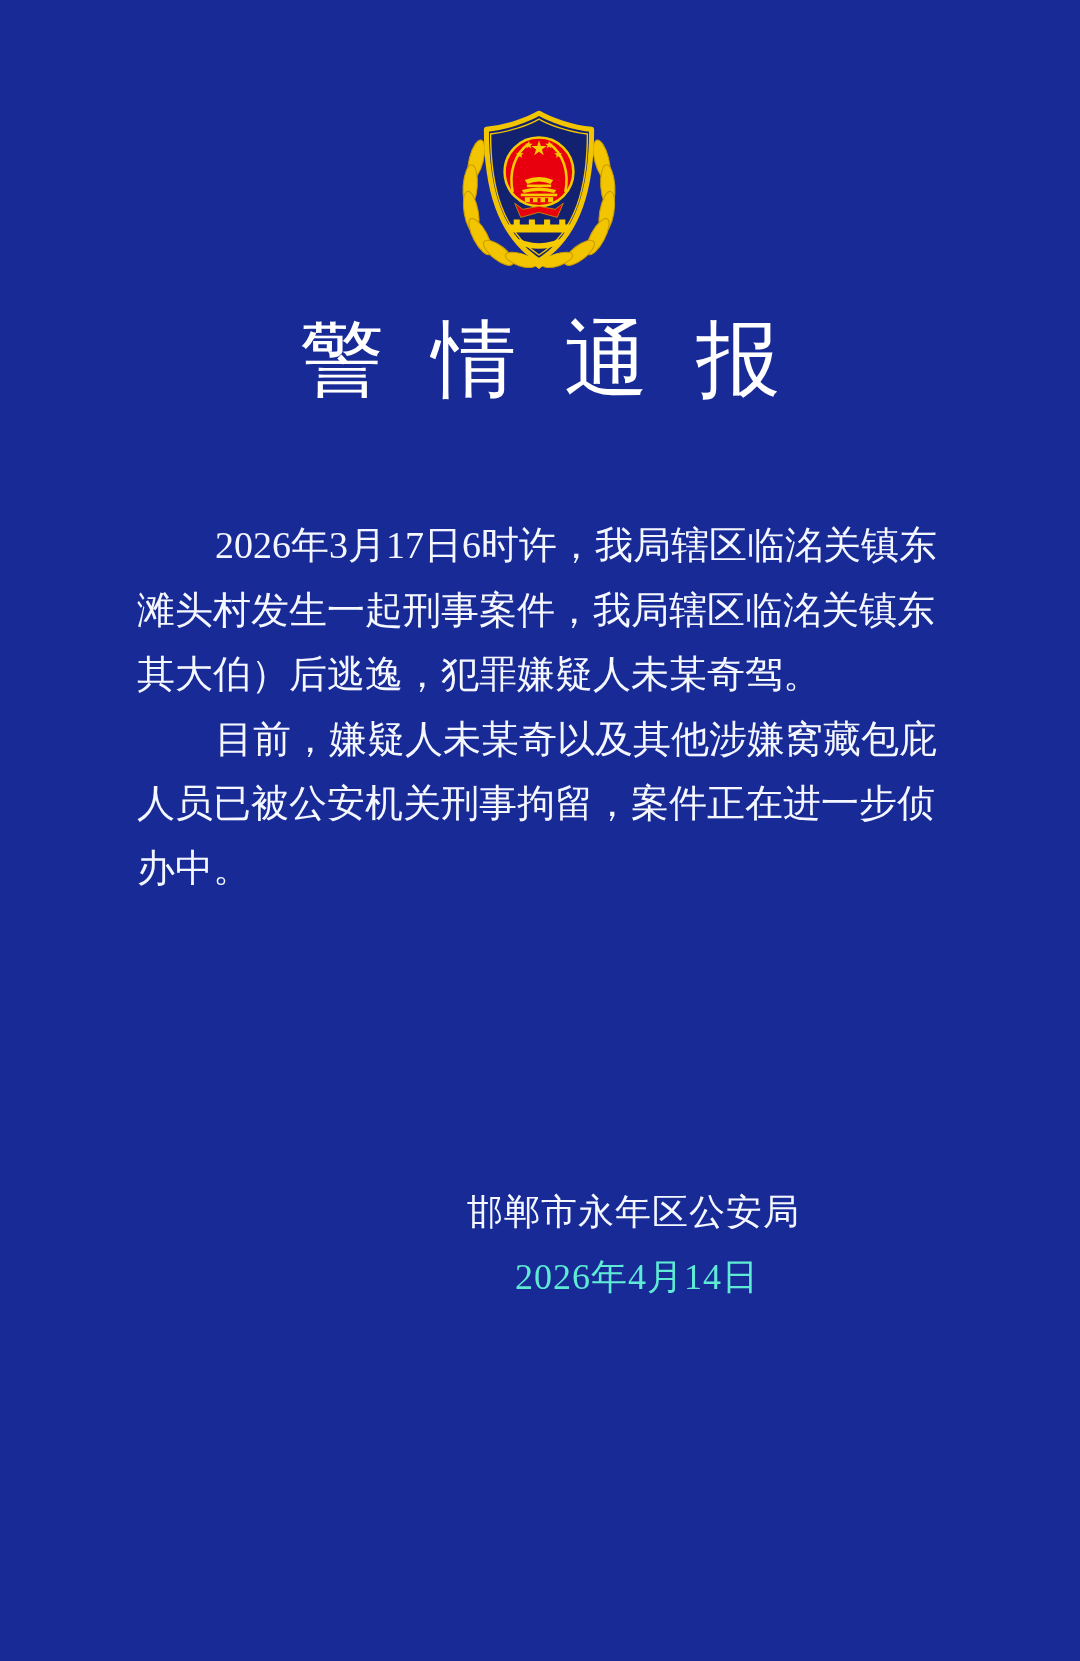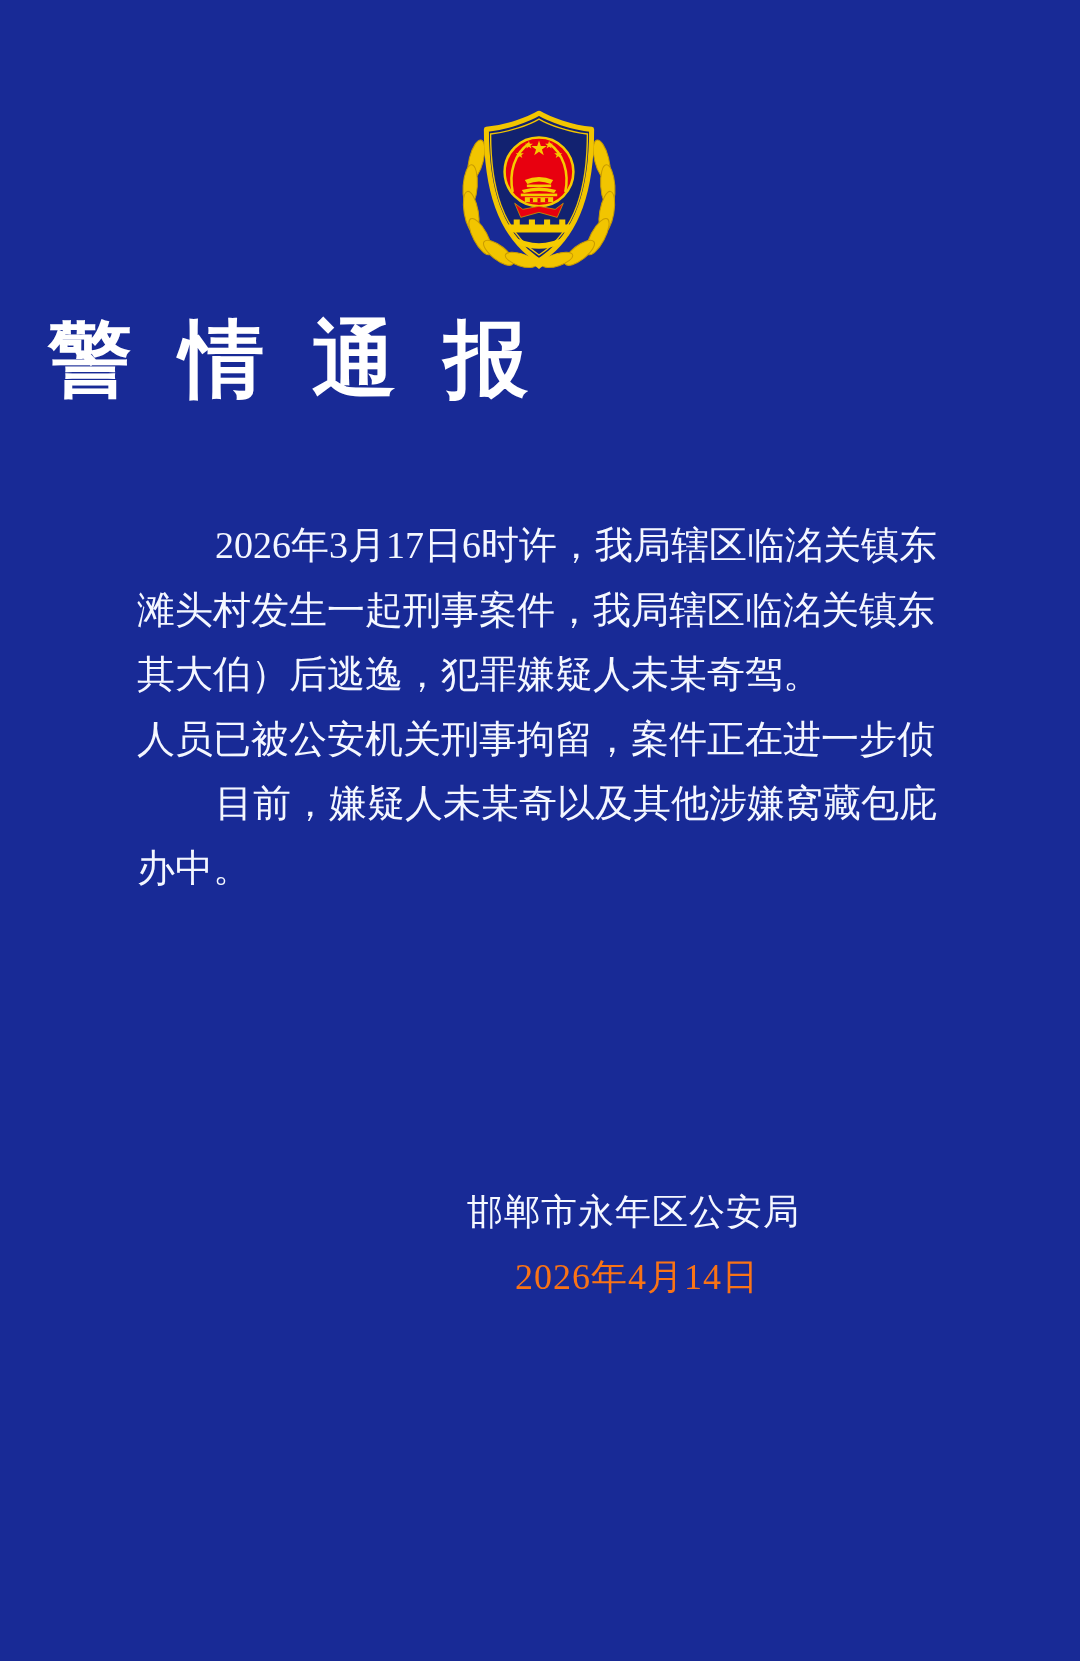--- a/index.html
+++ b/index.html
@@ -8,37 +8,38 @@
     width:1080px;height:1661px;
     background:#182a96;
     overflow:hidden;
     font-family:"Liberation Serif","DejaVu Serif",serif;
   }
   .emblem{
     position:absolute;left:458px;top:97px;width:162px;height:172px;
   }
   .title{
     position:absolute;top:314px;left:0;width:100%;
-    font-size:84px;font-weight:bold;color:#ffffff;
+    text-align:center;
+    font-size:84px;font-weight:normal;color:#ffffff;
     letter-spacing:48px;text-indent:48px;
     line-height:1.1;white-space:nowrap;
   }
   .body-block{
     position:absolute;left:137px;top:513px;width:810px;
     color:#f4f7ff;font-size:38px;line-height:64.5px;
   }
   .body-line{white-space:nowrap;}
   .body-line.indent{padding-left:78px;}
   .sig{
     position:absolute;left:467px;top:1188px;
     color:#f4f7ff;font-size:36px;letter-spacing:1px;white-space:nowrap;
   }
   .date{
     position:absolute;left:515px;top:1253px;
-    color:#f97316;font-size:36px;letter-spacing:1px;white-space:nowrap;
+    color:#5eead4;font-size:36px;letter-spacing:1px;white-space:nowrap;
   }
 </style>
 </head>
 <body>
 
 <div class="page">
 
   <svg class="emblem" viewBox="0 0 160 170" aria-hidden="true">
     <defs>
       <path id="star" d="M0,-1 L0.2245,-0.309 L0.951,-0.309 L0.3633,0.118 L0.5878,0.809 L0,0.382 L-0.5878,0.809 L-0.3633,0.118 L-0.951,-0.309 L-0.2245,-0.309 Z" fill="#f6cb00"></path>
@@ -93,21 +94,21 @@
       <path d="M54,138 q26,13 52,0 l-4,7 q-22,10 -44,0 Z"></path>
     </g>
   </svg>
 
   <div class="title">警情通报</div>
 
   <div class="body-block">
     <div class="body-line indent">2026年3月17日6时许，我局辖区临洺关镇东</div>
     <div class="body-line">滩头村发生一起刑事案件，我局辖区临洺关镇东</div>
     <div class="body-line">其大伯）后逃逸，犯罪嫌疑人未某奇驾。</div>
+    <div class="body-line indent">目前，嫌疑人未某奇以及其他涉嫌窝藏包庇</div>
     <div class="body-line">人员已被公安机关刑事拘留，案件正在进一步侦</div>
-    <div class="body-line indent">目前，嫌疑人未某奇以及其他涉嫌窝藏包庇</div>
     <div class="body-line">办中。</div>
   </div>
 
   <div class="sig">邯郸市永年区公安局</div>
   <div class="date">2026年4月14日</div>
 
 </div>
 
 </body></html>

